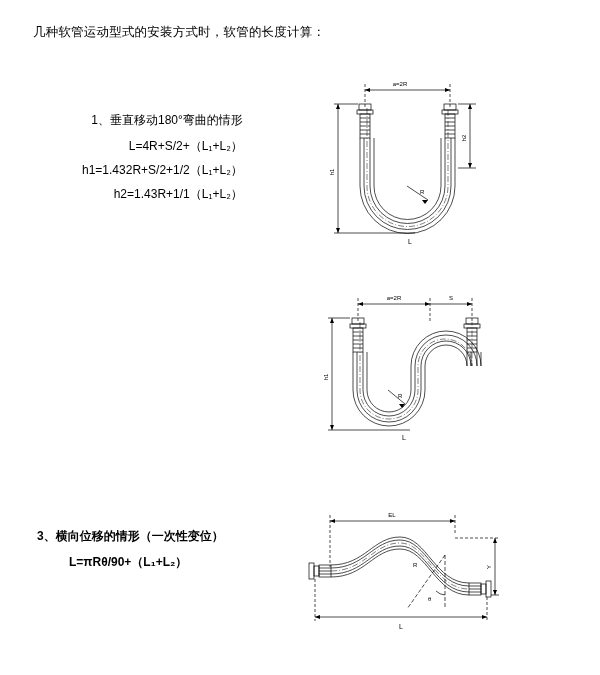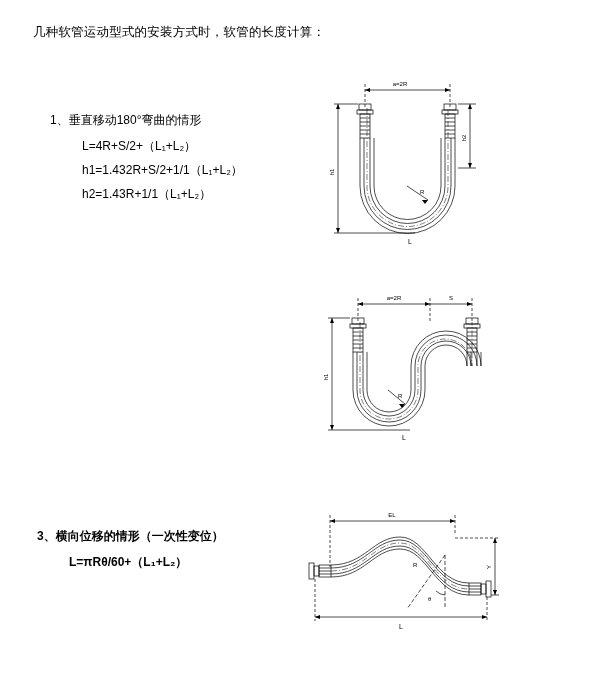--- a/index.html
+++ b/index.html
@@ -42,45 +42,45 @@
     margin-left: 32px;
     margin-bottom: 7px;
   }
   .fig {
     position: absolute;
   }
   .fig svg {
     display: block;
   }
   
-  #sec1 { left: 50px; top: 112px; }
+  #sec1 { left: 50px; top: 112px; text-align: right; }
   #sec2 { left: 50px; top: 300px; }
   #sec3 { left: 37px; top: 528px; font-weight: bold; }
   #fig1 { left: 300px; top: 68px; }
   #fig2 { left: 300px; top: 282px; }
   #fig3 { left: 295px; top: 505px; }
 </style>
 </head>
 <body>
 
 <div class="page">
 
   <div class="heading">几种软管运动型式的安装方式时，软管的长度计算：</div>
 
   <div class="section" id="sec1">
     <div class="sec-title">1、垂直移动180°弯曲的情形</div>
     <div class="formula">L=4R+S/2+（L₁+L₂）</div>
-    <div class="formula">h1=1.432R+S/2+1/1（L₁+L₂）</div>
+    <div class="formula">h1=1.432R+S/2+1/2（L₁+L₂）</div>
     <div class="formula">h2=1.43R+1/1（L₁+L₂）</div>
   </div>
 
 
   <div class="section" id="sec3">
     <div class="sec-title">3、横向位移的情形（一次性变位）</div>
-    <div class="formula">L=πRθ/60+（L₁+L₂）</div>
+    <div class="formula">L=πRθ/90+（L₁+L₂）</div>
   </div>
 
   <div class="fig" id="fig1">
     <svg width="200" height="200" viewBox="0 0 200 200">
       <g stroke="#000" fill="none" stroke-width="0.7">
 
         <line x1="65" y1="22" x2="150" y2="22"></line>
         <path d="M65 22 l5 -2 v4 z" fill="#000" stroke="none"></path>
         <path d="M150 22 l-5 -2 v4 z" fill="#000" stroke="none"></path>
         <line x1="65" y1="16" x2="65" y2="40" stroke-dasharray="3,2"></line>

